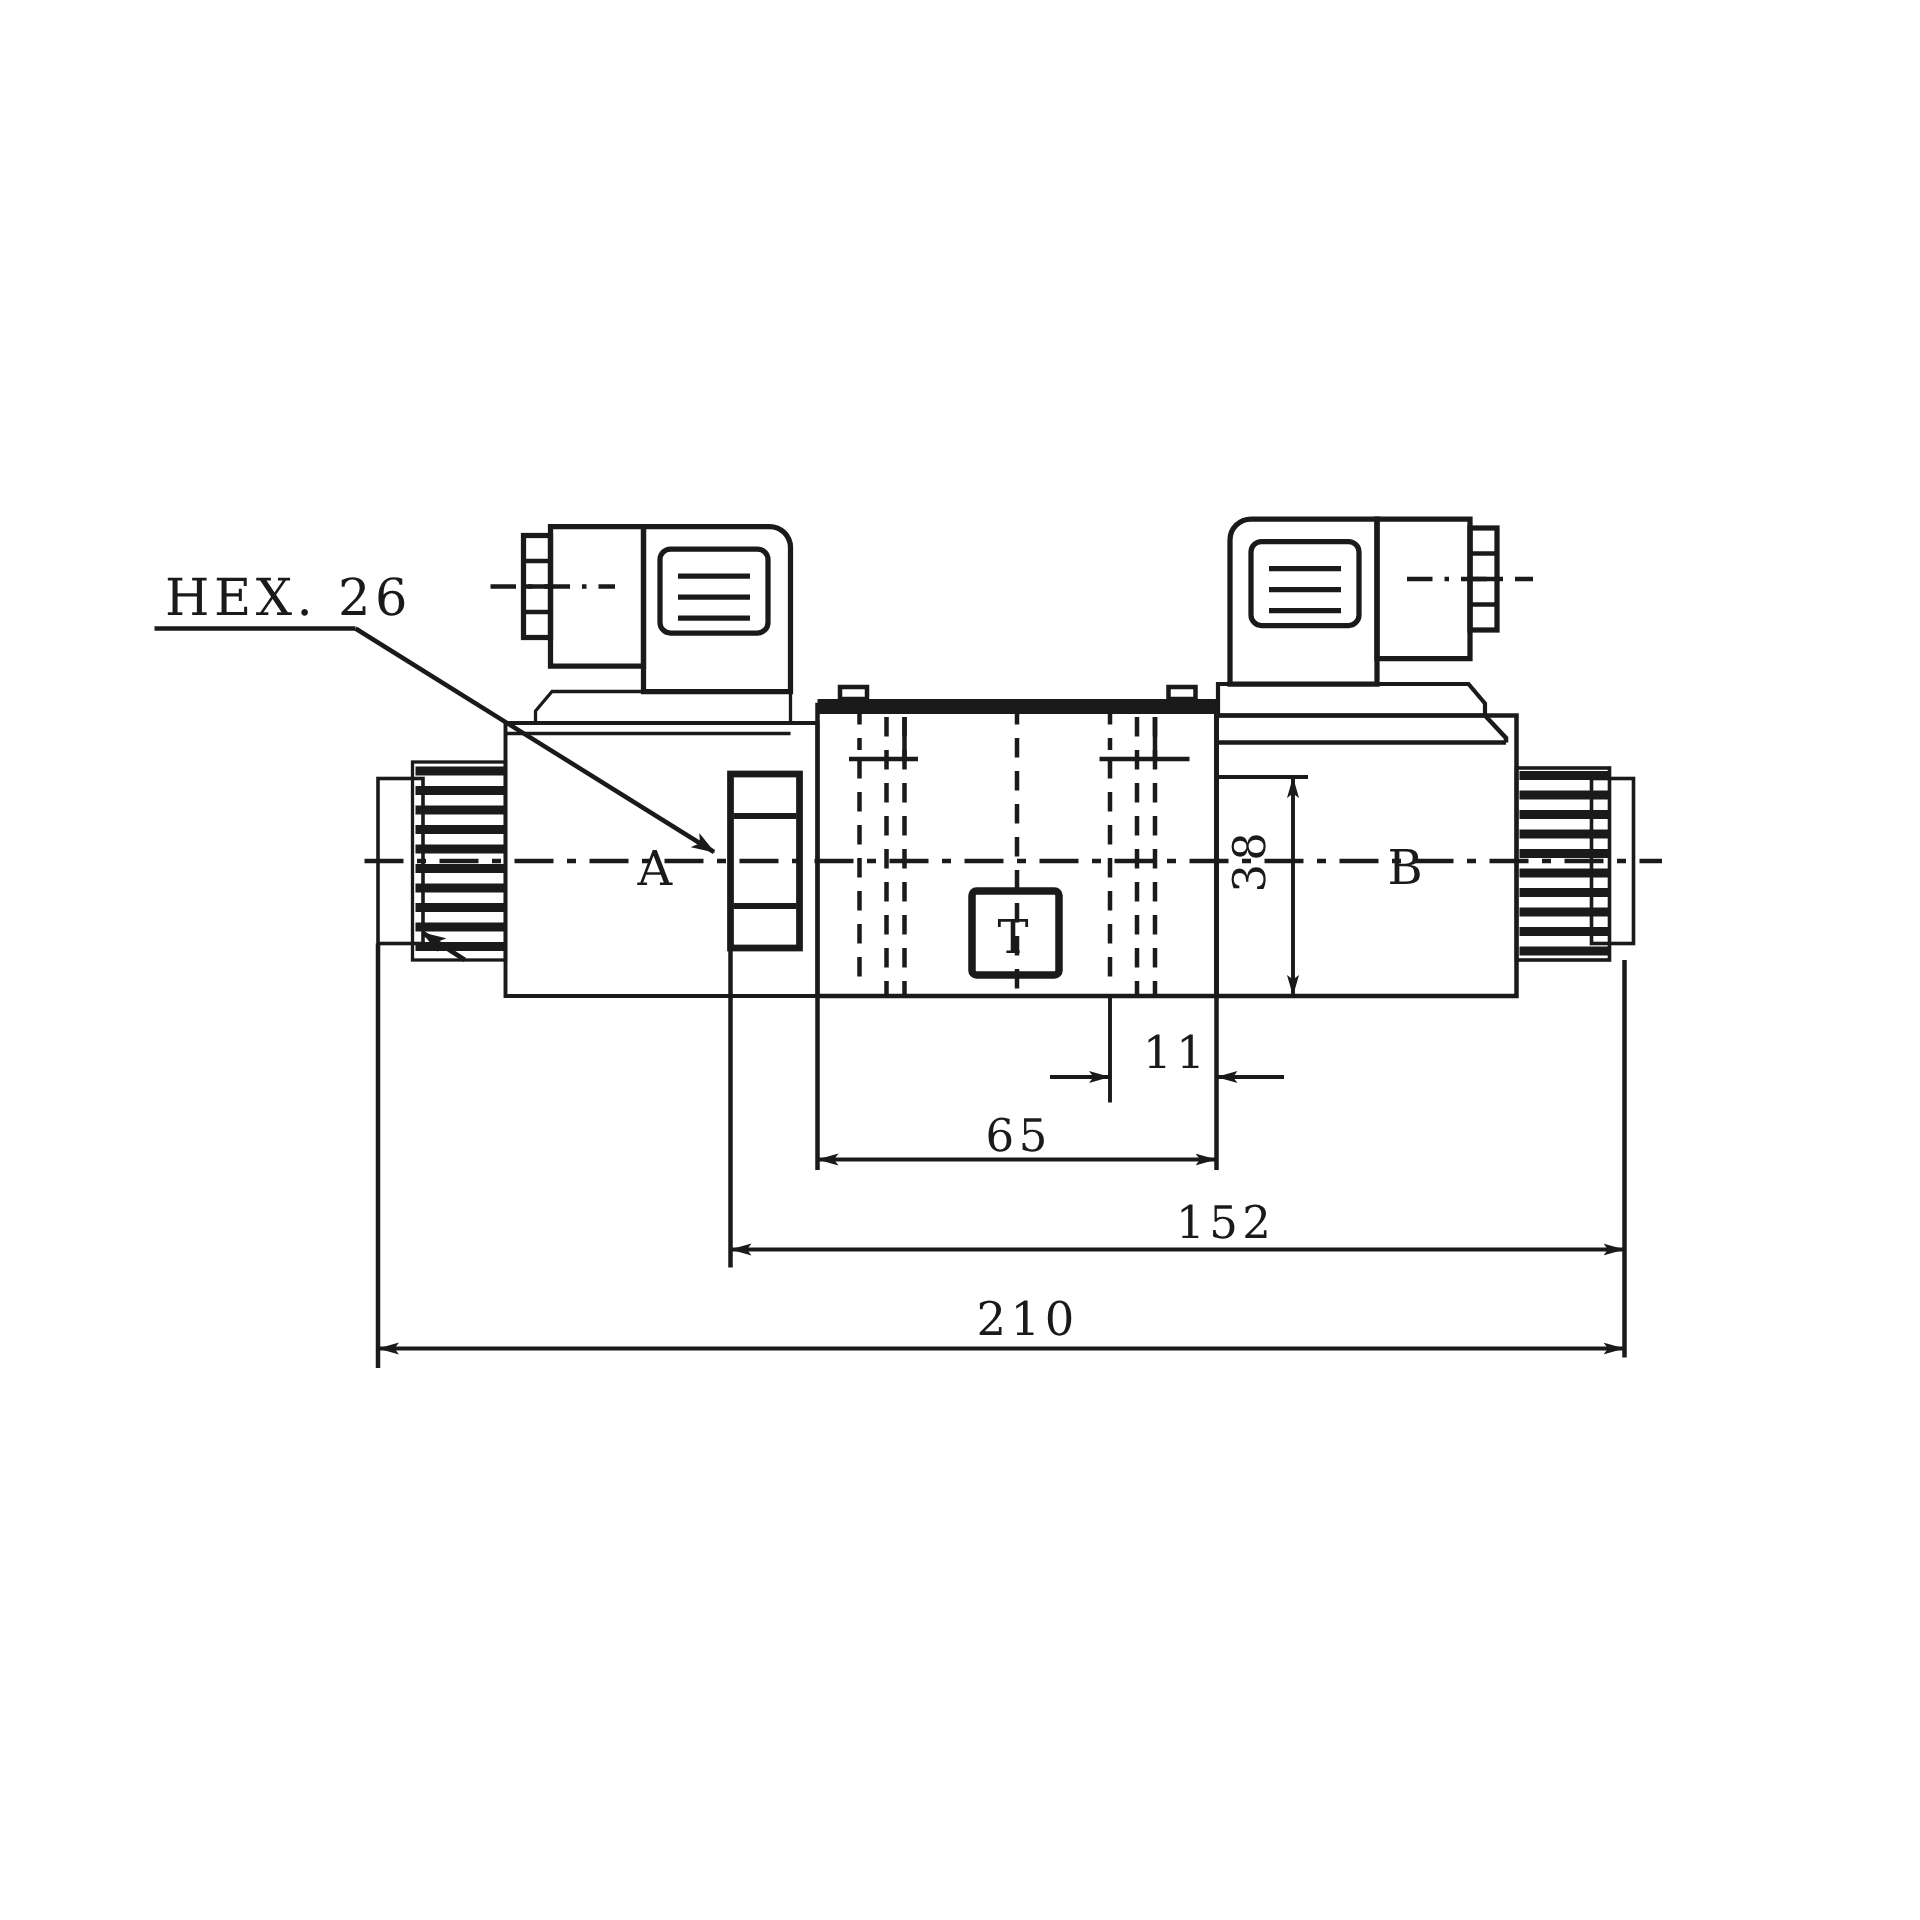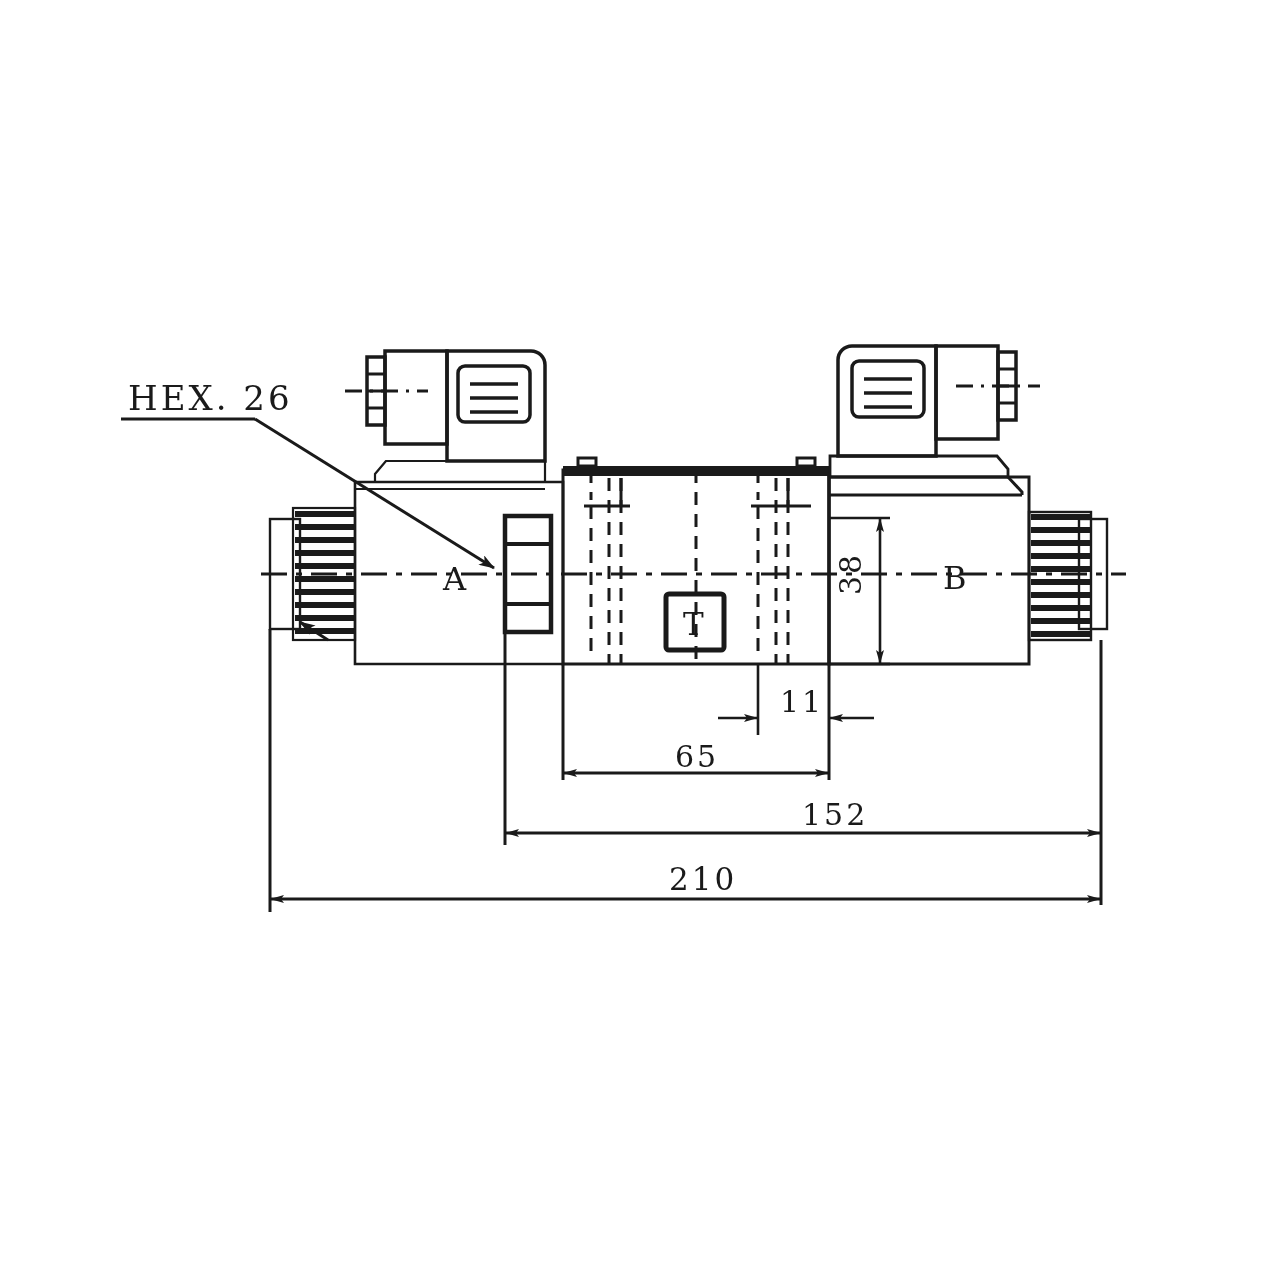--- a/index.html
+++ b/index.html
@@ -1,18 +1,18 @@
 <!DOCTYPE html>
 <html><head>
 <meta charset="utf-8">
 <style>
   html,body{margin:0;padding:0;background:#ffffff;}
   body{width:1280px;height:1280px;overflow:hidden;
        font-family:"DejaVu Serif", serif;}
-  #stage{position:relative;width:1210px;height:1280px;background:#fff;padding-left:18px;}
+  #stage{position:relative;width:1210px;height:1280px;background:#fff;}
   svg{display:block;}
   text{font-family:"DejaVu Serif", serif;fill:#1a1a1a;}
 </style>
 </head>
 <body>
 
 <div id="stage">
 <svg width="1280" height="1280" viewBox="0 0 1280 1280">
 
   <defs>

